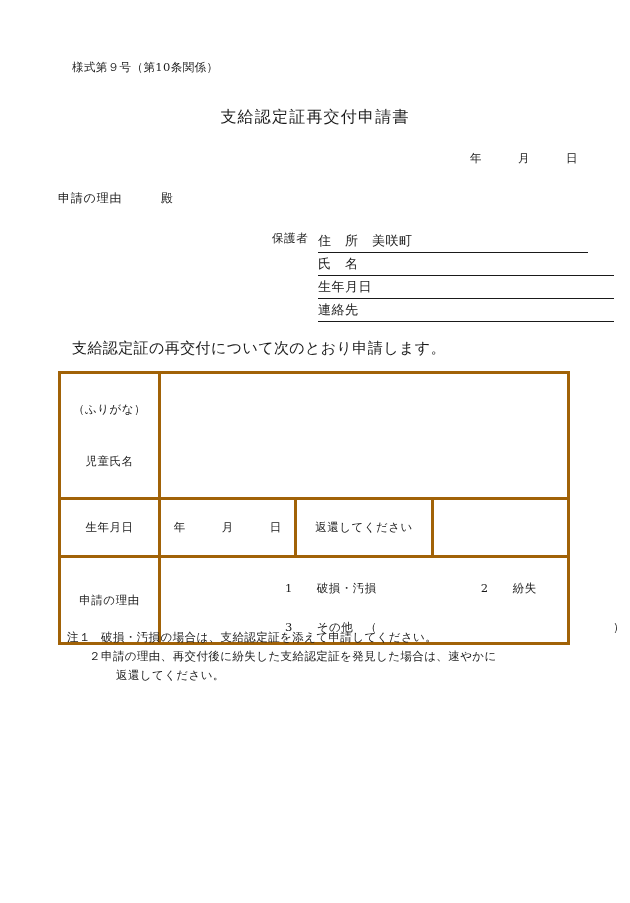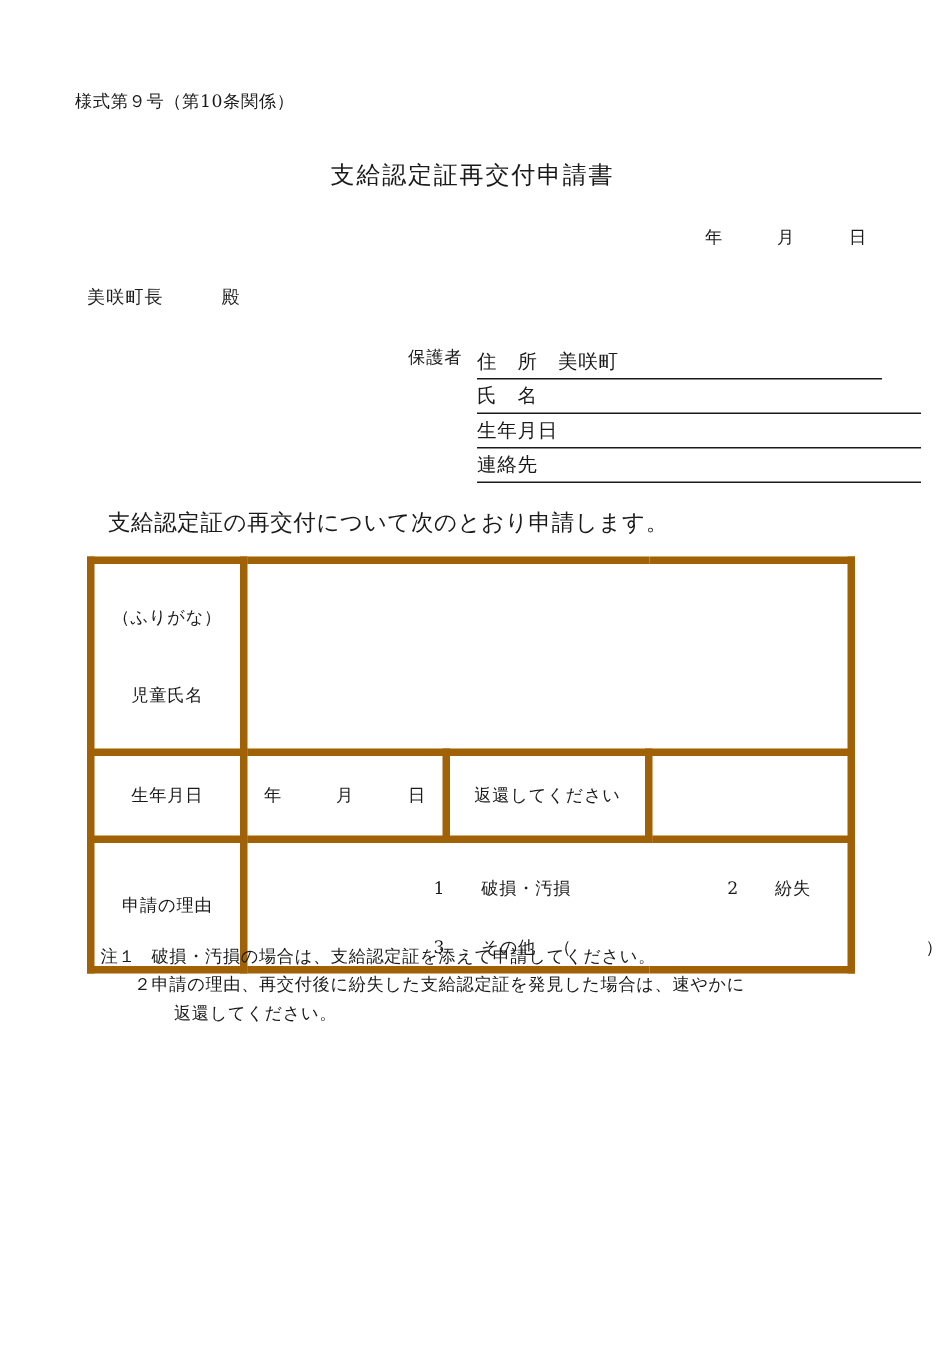--- a/index.html
+++ b/index.html
@@ -21,21 +21,21 @@
     width: 630px;
     height: 903px;
     background: #ffffff;
     overflow: hidden;
   }
 
   
   .abs { position: absolute; white-space: pre; line-height: 1; }
 
   .form-no {
-    left: 50px; top: 62px;
+    left: 72px; top: 62px;
     font-size: 11.5px;
     letter-spacing: 0.4px;
     text-align: center;
   }
   .doc-title {
     left: 0; top: 109px;
     width: 630px;
     text-align: center;
     font-size: 16px;
     letter-spacing: 1.2px;
@@ -94,21 +94,21 @@
 
   
   .form-table {
     position: absolute;
     left: 58px; top: 371px;
     width: 512px;
     border-collapse: collapse;
     table-layout: fixed;
   }
   .form-table td {
-    border: 5px solid #a16207;
+    border: 3px solid #a16207;
     font-size: 11.5px;
     letter-spacing: 0.5px;
     padding: 0;
     vertical-align: middle;
     white-space: pre;
   }
   .lbl-cell {
     width: 97px;
     text-align: center;
   }
@@ -167,21 +167,21 @@
 <body>
 
 <div class="page">
 
   <div class="abs form-no">様式第９号（第10条関係）</div>
 
   <div class="abs doc-title">支給認定証再交付申請書</div>
 
   <div class="abs date-line">年　　　月　　　日</div>
 
-  <div class="abs addressee">美咲町長　　　殿</div>
+  <div class="abs addressee">申請の理由　　　殿</div>
 
   <div class="guardian-block">
     <span class="guardian-label">保護者</span>
     <div class="g-rows">
       <div class="g-row short">
         <span class="g-text">住　所　美咲町</span>
       </div>
       <div class="g-row long">
         <span class="g-text">氏　名</span>
       </div>

